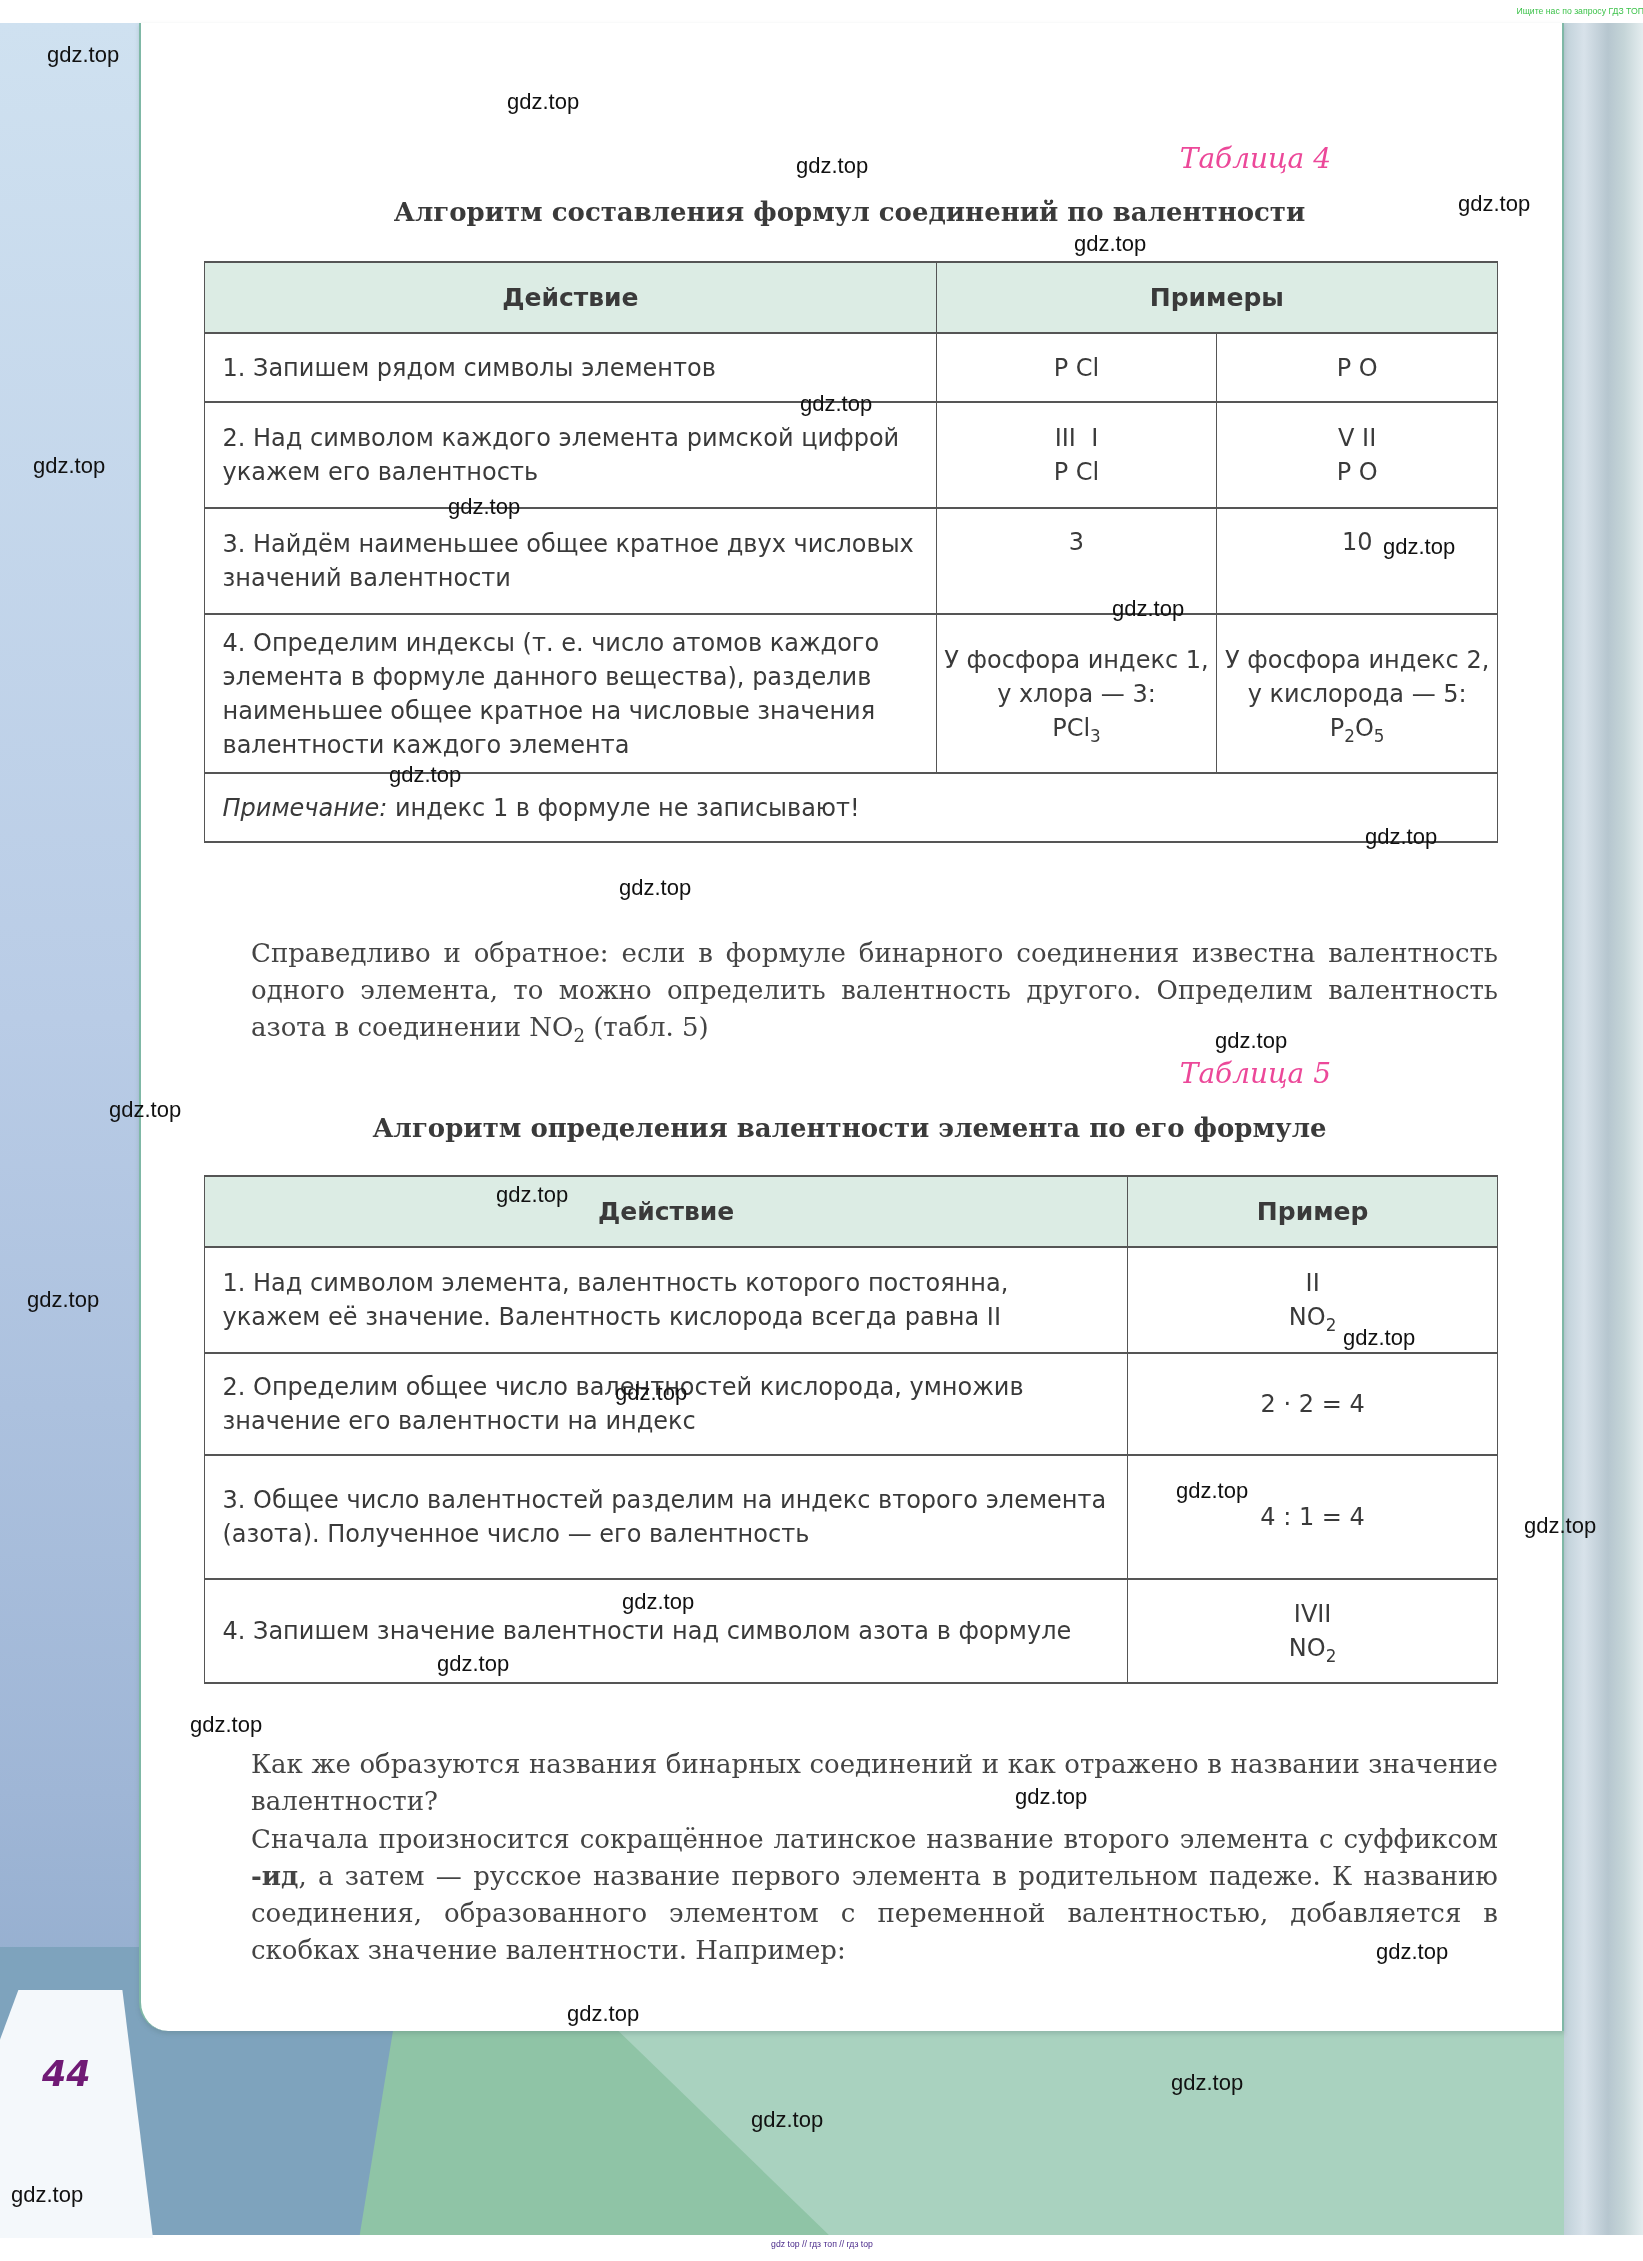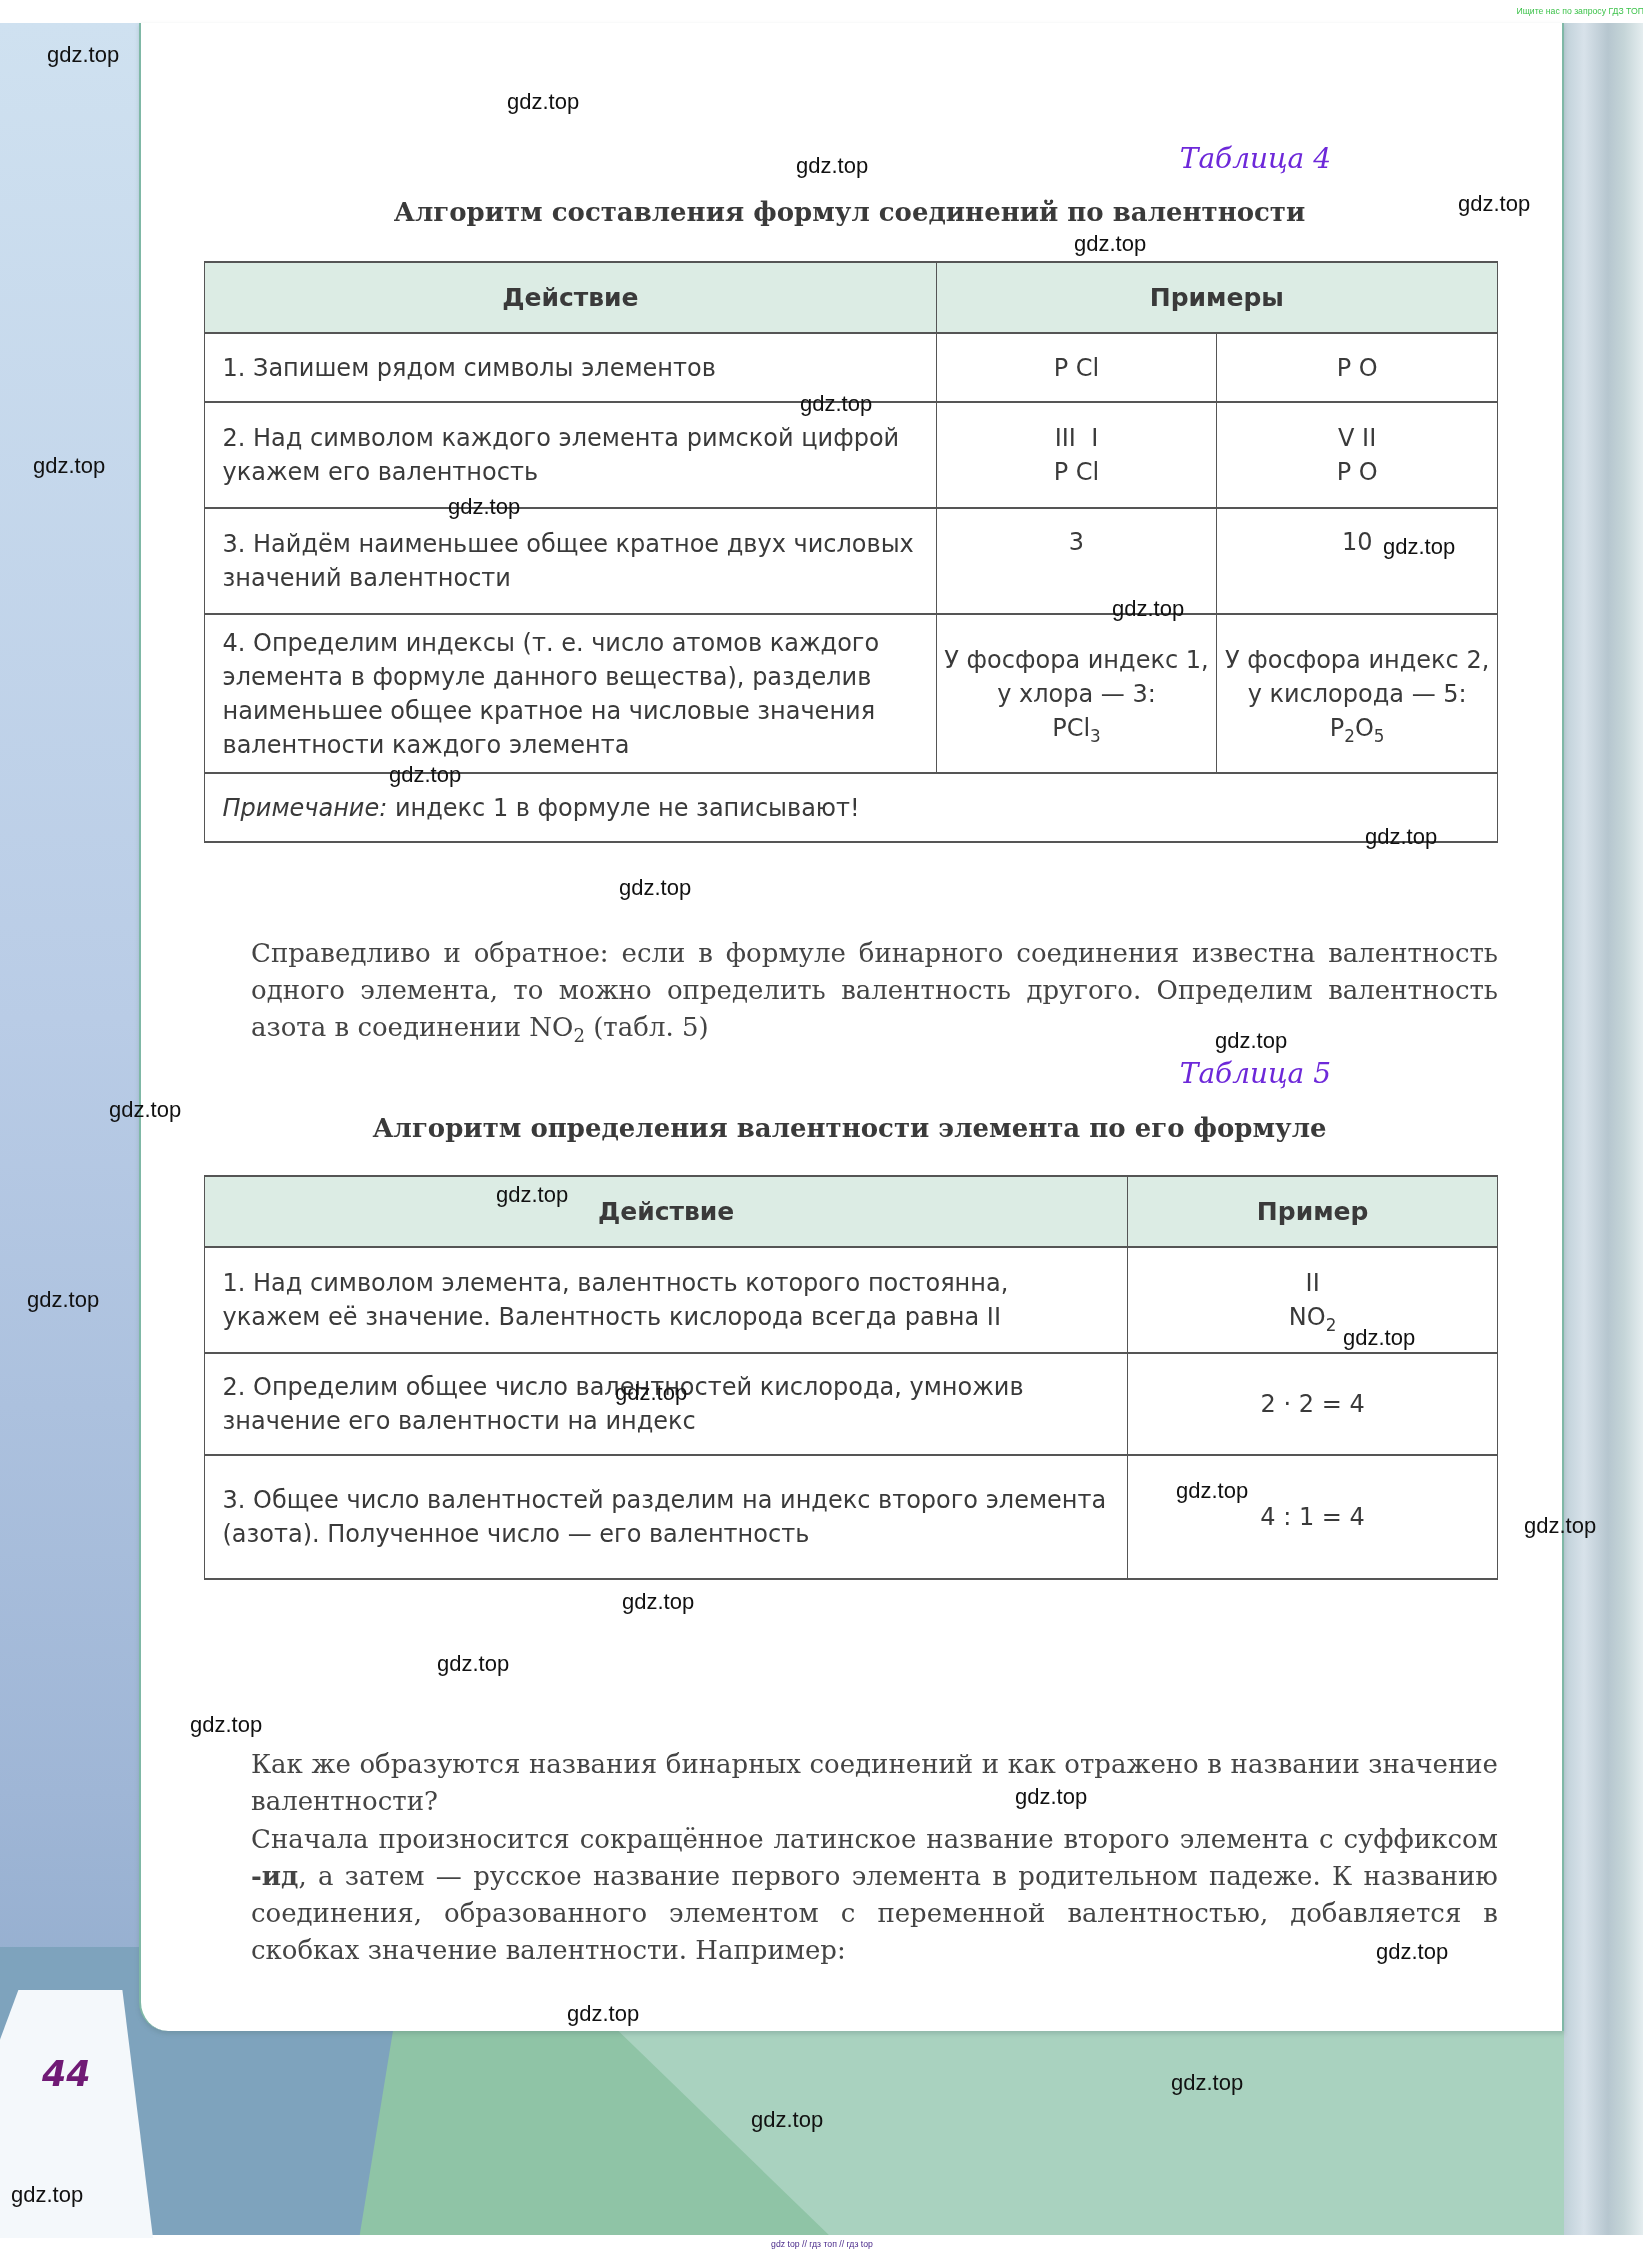--- a/index.html
+++ b/index.html
@@ -54,21 +54,21 @@
   .content-card {
     position:absolute; left:139px; top:23px; width:1421px; height:2008px;
     background:#ffffff;
     border-bottom-left-radius:29px;
     box-shadow:0 2.9px 4.4px rgba(80,110,110,0.25);
     border-left:2.2px solid #7fb8a6;
     border-right:2.2px solid #7fb8a6;
   }
   .tbl-label {
     position:absolute; right:313px;
-    font-style:italic; font-size:28px; color:#6d28d9;
+    font-style:italic; font-size:28px; color:#ec4899;
   }
   .tbl-title {
     position:absolute; left:0; width:100%; text-align:center;
     font-weight:bold; font-size:26px; color:#3a3a3a;
   }
   table.algo {
     position:absolute; border-collapse:collapse;
     font-family:"DejaVu Sans", sans-serif; font-size:24px; color:#3a3a3a;padding-left:30px;
   }
   table.algo th {
@@ -185,20 +185,27 @@
       <div><span>NO</span><sub>2</sub></div>
     </td>
   </tr>
   <tr style="height:102px">
     <td>2. Определим общее число валентностей кислорода, умножив значение его валентности на индекс</td>
     <td class="ex">2 · 2 = 4</td>
   </tr>
   <tr style="height:124px">
     <td>3. Общее число валентностей разделим на индекс второго элемента (азота). Полученное число — его валентность</td>
     <td class="ex">4 : 1 = 4</td>
+  </tr>
+  <tr style="height:104px">
+    <td>4. Запишем значение валентности над символом азота в формуле</td>
+    <td class="ex">
+      <div>IVII</div>
+      <div><span>NO</span><sub>2</sub></div>
+    </td>
   </tr>
 </tbody>
   </table>
 
 <div class="para" style="top:1746px;">
   <p><span>Как же образуются названия бинарных соединений и как отражено в названии значение валентности?</span></p>
 </div>
 <div class="para" style="top:1821px;">
   <p><span>Сначала произносится сокращённое латинское название второго элемента с суффиксом </span><b>-ид</b><span>, а затем — русское название первого элемента в родительном падеже. К названию соединения, образованного элементом с переменной валентностью, добавляется в скобках значение валентности. Например:</span></p>
 </div>

